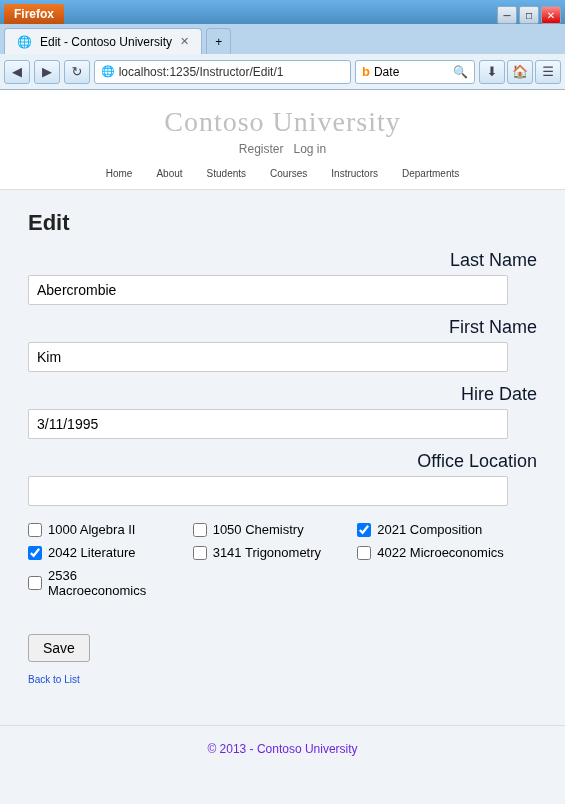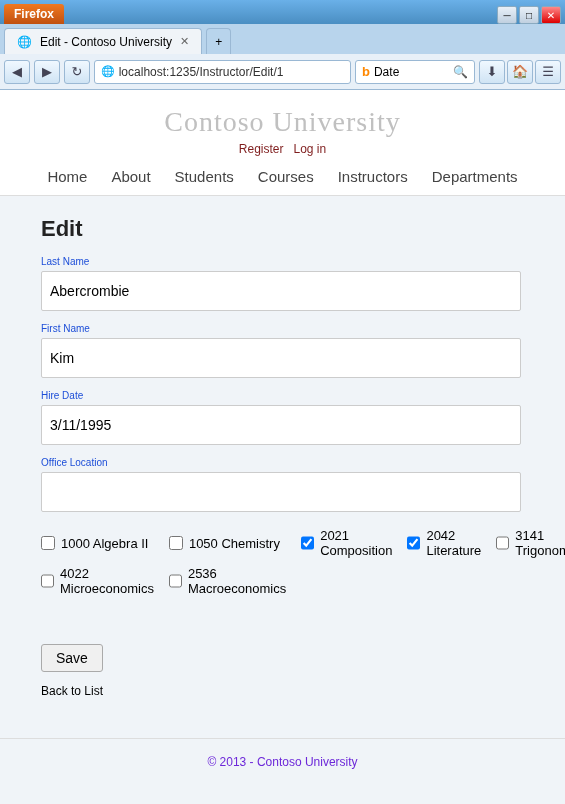--- a/index.html
+++ b/index.html
@@ -154,112 +154,113 @@
       letter-spacing: 1px;
     }
 
     .auth-links {
       font-size: 12px;
       color: #555;
       margin: 4px 0;
     }
 
     .auth-links a {
-      color: #7f1d1d;
+      color: #737373;
       text-decoration: none;
     }
 
     .nav-menu {
       display: flex;
       justify-content: center;
       gap: 24px;
       padding: 8px 0 10px;
       background: white;
     }
 
     .nav-menu a {
       text-decoration: none;
       color: #444;
-      font-size: 15px;
+      font-size: 10px;
     }
 
     .main-content {
-      padding: 20px 41px;
+      padding: 20px 28px;
       background: #f0f4f8;
     }
 
     .page-heading {
       font-size: 22px;
       font-weight: bold;
       color: #222;
       margin-bottom: 14px;
     }
 
     .form-group {
       margin-bottom: 12px;
     }
 
     .form-label {
       display: block;
-      font-size: 10px;
-      color: #1d4ed8;
+      font-size: 18px;
+      color: #0f172a;
       margin-bottom: 4px;
+      text-align: right;
     }
 
     .form-input {
       width: 100%;
       max-width: 480px;
-      height: 40px;
+      height: 30px;
       border: 1px solid #ccc;
       background: white;
       padding: 4px 8px;
       font-size: 14px;
       border-radius: 2px;
     }
 
     .courses-section {
       margin: 16px 0;
     }
 
     .courses-grid {
       display: grid;
-      grid-template-columns: repeat(5, 1fr);
+      grid-template-columns: repeat(3, 1fr);
       gap: 8px 14px;
       max-width: 480px;
     }
 
     .course-item {
       display: flex;
       align-items: center;
       gap: 6px;
       font-size: 13px;
     }
 
     .course-item input[type="checkbox"] {
       width: 14px;
       height: 14px;
       cursor: pointer;
     }
 
     .save-btn {
-      margin-top: 32px;
+      margin-top: 20px;
       background: #f0f0f0;
       border: 1px solid #aaa;
       border-radius: 3px;
       padding: 5px 14px;
       font-size: 14px;
       cursor: pointer;
     }
 
     .back-link {
       display: block;
       margin-top: 12px;
-      color: #000000;
+      color: #1d4ed8;
       text-decoration: none;
-      font-size: 12px;
+      font-size: 10px;
     }
 
     .site-footer {
       text-align: center;
       padding: 16px;
       font-size: 12px;
       color: #6d28d9;
       background: #f0f4f8;
       border-top: 1px solid #ddd;
       margin-top: 20px;

